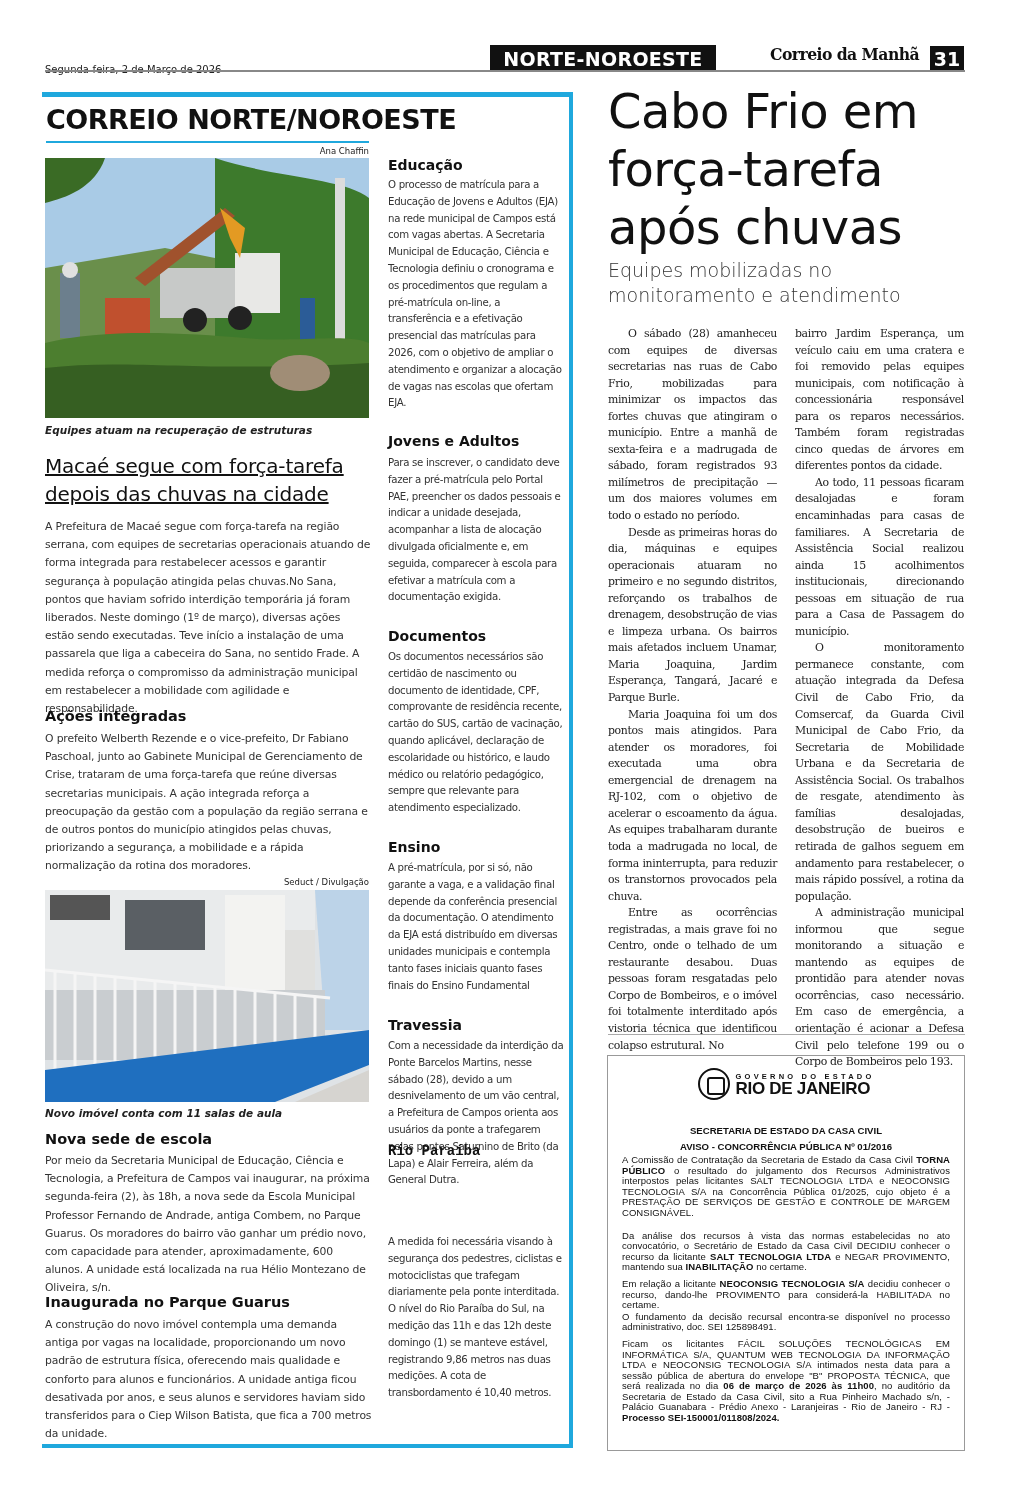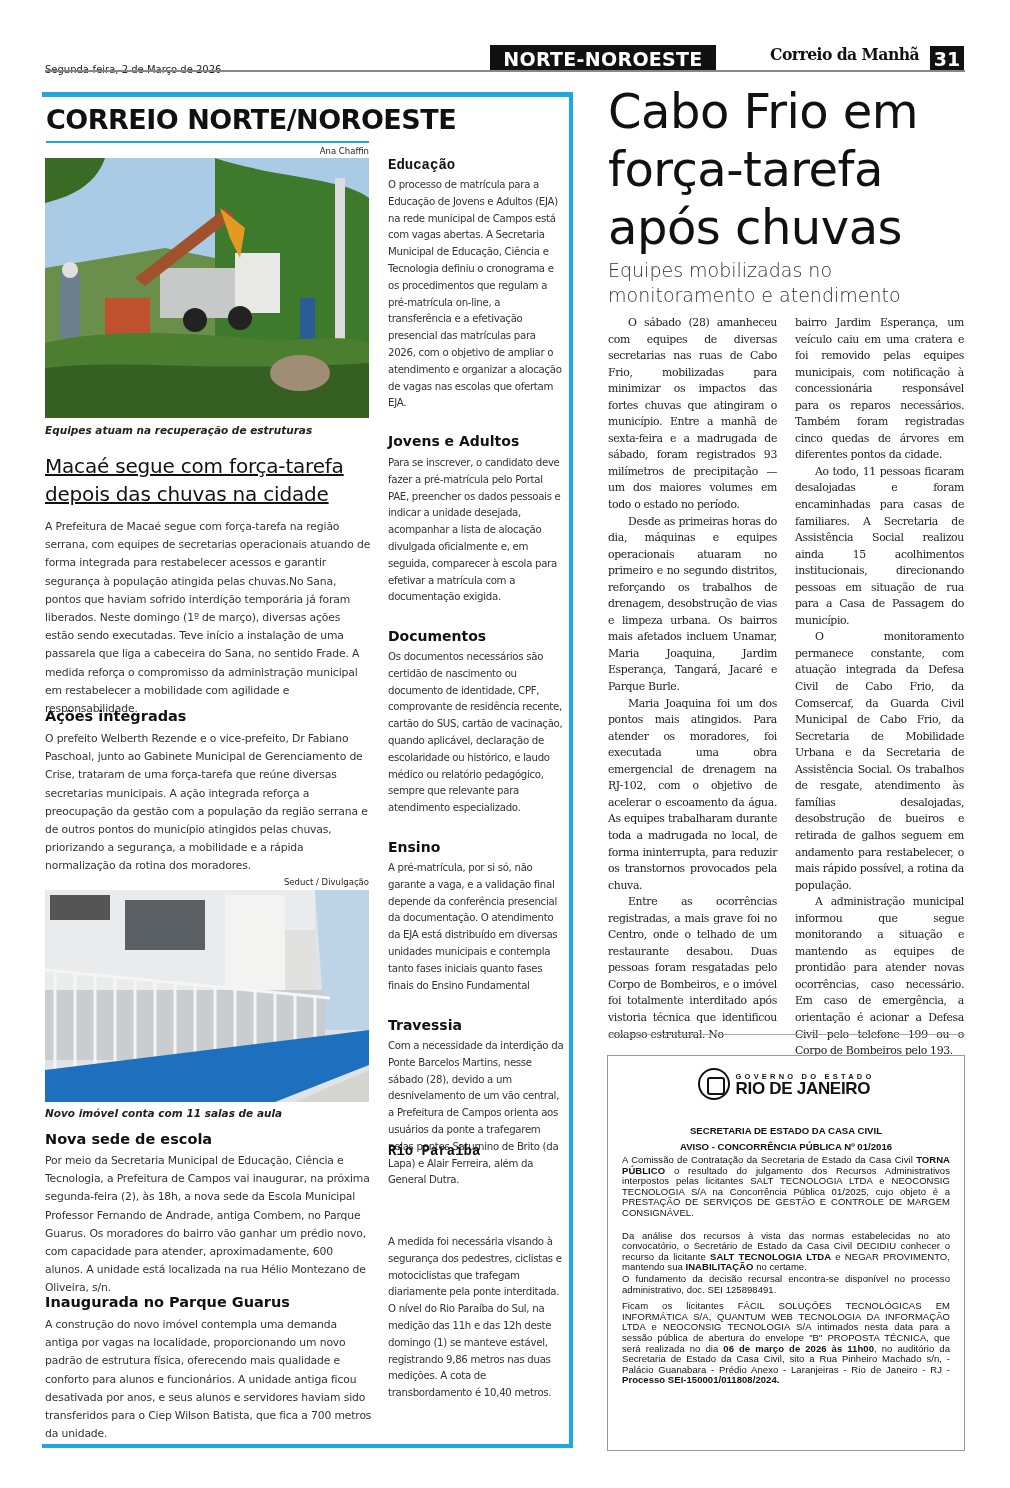--- a/index.html
+++ b/index.html
@@ -25,21 +25,21 @@
   .sans-h2 { position: absolute; font-size: 20px; line-height: 28px; color: #111; letter-spacing: -0.2px; }
   .sans-h3 { position: absolute; font-size: 14.5px; font-weight: bold; color: #111; }
   .sans-p { position: absolute; font-size: 10.8px; line-height: 18.2px; color: #333; letter-spacing: -0.15px; }
 
   .side-h3 { position: absolute; left: 388px; font-size: 14px; font-weight: bold; color: #111; }
   .side-p { position: absolute; left: 388px; width: 176px; font-size: 10.2px; line-height: 16.8px; color: #333; letter-spacing: -0.3px; }
 
   
   .r-title { position: absolute; left: 608px; top: 82px; width: 370px; font-size: 48px; line-height: 58px; color: #111; font-weight: normal; letter-spacing: -0.5px; }
   .r-sub { position: absolute; left: 608px; top: 258px; width: 370px; font-size: 19px; line-height: 25px; color: #333; font-weight: 300; }
-  .r-col { position: absolute; top: 315px; width: 169px; font-family: "DejaVu Serif", serif; font-size: 10.9px; line-height: 16.55px; color: #222; text-align: justify; hyphens: auto; letter-spacing: -0.35px; }
+  .r-col { position: absolute; top: 326px; width: 169px; font-family: "DejaVu Serif", serif; font-size: 10.9px; line-height: 16.55px; color: #222; text-align: justify; hyphens: auto; letter-spacing: -0.35px; }
   .r-col p { text-indent: 20px; }
   .r-col p.noindent { text-indent: 0; }
   .r-rule { position: absolute; left: 608px; top: 1034px; width: 357px; height: 1px; background: #aaa; }
 
   
   .notice { position: absolute; left: 607px; top: 1055px; width: 358px; height: 396px; border: 1px solid #999; padding: 8px 14px; font-family: "Liberation Sans", sans-serif; color: #111; }
   .gov-logo { display: flex; align-items: center; justify-content: center; gap: 6px; margin-top: 4px; }
   .gov-seal { width: 32px; height: 32px; border-radius: 50%; border: 2px solid #111; position: relative; }
   .gov-seal::after { content: ""; position: absolute; left: 7px; top: 7px; width: 14px; height: 14px; border: 2px solid #111; border-radius: 3px; }
   .gov-text-top { font-size: 7.5px; letter-spacing: 3.2px; font-weight: bold; }
@@ -125,21 +125,21 @@
     <path d="M250 212 L324 180 L324 212 Z" fill="#d6d4d0"></path>
   </svg>
 </div>
 <div class="caption" style="left:45px; top:1107px; width:330px;">Novo imóvel conta com 11 salas de aula</div>
 
 <div class="sans-h3" style="left:45px; top:1131px;">Nova sede de escola</div>
 <div class="sans-p" style="left:45px; top:1152px; width:327px;">Por meio da Secretaria Municipal de Educação, Ciência e Tecnologia, a Prefeitura de Campos vai inaugurar, na próxima segunda-feira (2), às 18h, a nova sede da Escola Municipal Professor Fernando de Andrade, antiga Combem, no Parque Guarus. Os moradores do bairro vão ganhar um prédio novo, com capacidade para atender, aproximadamente, 600 alunos. A unidade está localizada na rua Hélio Montezano de Oliveira, s/n.</div>
 <div class="sans-h3" style="left:45px; top:1294px;text-align:center;">Inaugurada no Parque Guarus</div>
 <div class="sans-p" style="left:45px; top:1316px; width:327px;">A construção do novo imóvel contempla uma demanda antiga por vagas na localidade, proporcionando um novo padrão de estrutura física, oferecendo mais qualidade e conforto para alunos e funcionários. A unidade antiga ficou desativada por anos, e seus alunos e servidores haviam sido transferidos para o Ciep Wilson Batista, que fica a 700 metros da unidade.</div>
 
-<div class="side-h3" style="top:157px;font-family:Liberation Mono, monospace;">Educação</div>
+<div class="side-h3" style="top:157px;">Educação</div>
 <div class="side-p" style="top:177px;">O processo de matrícula para a Educação de Jovens e Adultos (EJA) na rede municipal de Campos está com vagas abertas. A Secretaria Municipal de Educação, Ciência e Tecnologia definiu o cronograma e os procedimentos que regulam a pré-matrícula on-line, a transferência e a efetivação presencial das matrículas para 2026, com o objetivo de ampliar o atendimento e organizar a alocação de vagas nas escolas que ofertam EJA.</div>
 
 <div class="side-h3" style="top:433px;">Jovens e Adultos</div>
 <div class="side-p" style="top:455px;">Para se inscrever, o candidato deve fazer a pré-matrícula pelo Portal PAE, preencher os dados pessoais e indicar a unidade desejada, acompanhar a lista de alocação divulgada oficialmente e, em seguida, comparecer à escola para efetivar a matrícula com a documentação exigida.</div>
 
 <div class="side-h3" style="top:628px;">Documentos</div>
 <div class="side-p" style="top:649px;">Os documentos necessários são certidão de nascimento ou documento de identidade, CPF, comprovante de residência recente, cartão do SUS, cartão de vacinação, quando aplicável, declaração de escolaridade ou histórico, e laudo médico ou relatório pedagógico, sempre que relevante para atendimento especializado.</div>
 
 <div class="side-h3" style="top:839px;">Ensino</div>
 <div class="side-p" style="top:860px;">A pré-matrícula, por si só, não garante a vaga, e a validação final depende da conferência presencial da documentação. O atendimento da EJA está distribuído em diversas unidades municipais e contempla tanto fases iniciais quanto fases finais do Ensino Fundamental</div>
@@ -173,15 +173,16 @@
     <div>
       <div class="gov-text-top">GOVERNO DO ESTADO</div>
       <div class="gov-text-main">RIO DE JANEIRO</div>
     </div>
   </div>
   <div class="n-title">SECRETARIA DE ESTADO DA CASA CIVIL</div>
   <div class="n-title" style="margin-top:2px;">AVISO - CONCORRÊNCIA PÚBLICA Nº 01/2016</div>
   <div class="n-p"><span>A Comissão de Contratação da Secretaria de Estado da Casa Civil </span><b>TORNA PÚBLICO</b><span> o resultado do julgamento dos Recursos Administrativos interpostos pelas licitantes SALT TECNOLOGIA LTDA e NEOCONSIG TECNOLOGIA S/A na Concorrência Pública 01/2025, cujo objeto é a PRESTAÇÃO DE SERVIÇOS DE GESTÃO E CONTROLE DE MARGEM CONSIGNÁVEL.</span></div>
   <div class="n-gap"></div>
   <div class="n-p" style="margin-top:6px;"><span>Da análise dos recursos à vista das normas estabelecidas no ato convocatório, o Secretário de Estado da Casa Civil DECIDIU conhecer o recurso da licitante </span><b>SALT TECNOLOGIA LTDA</b><span> e NEGAR PROVIMENTO, mantendo sua </span><b>INABILITAÇÃO</b><span> no certame.</span></div>
+  <div class="n-p" style="margin-top:6px;"><span>Em relação a licitante </span><b>NEOCONSIG TECNOLOGIA S/A</b><span> decidiu conhecer o recurso, dando-lhe PROVIMENTO para considerá-la HABILITADA no certame.</span></div>
   <div class="n-p">O fundamento da decisão recursal encontra-se disponível no processo administrativo, doc. SEI 125898491.</div>
   <div class="n-p" style="margin-top:6px;"><span>Ficam os licitantes FÁCIL SOLUÇÕES TECNOLÓGICAS EM INFORMÁTICA S/A, QUANTUM WEB TECNOLOGIA DA INFORMAÇÃO LTDA e NEOCONSIG TECNOLOGIA S/A intimados nesta data para a sessão pública de abertura do envelope "B" PROPOSTA TÉCNICA, que será realizada no dia </span><b>06 de março de 2026 às 11h00</b><span>, no auditório da Secretaria de Estado da Casa Civil, sito a Rua Pinheiro Machado s/n, - Palácio Guanabara - Prédio Anexo - Laranjeiras - Rio de Janeiro - RJ - </span><b>Processo SEI-150001/011808/2024.</b></div>
 </div>
 
 </body></html>

